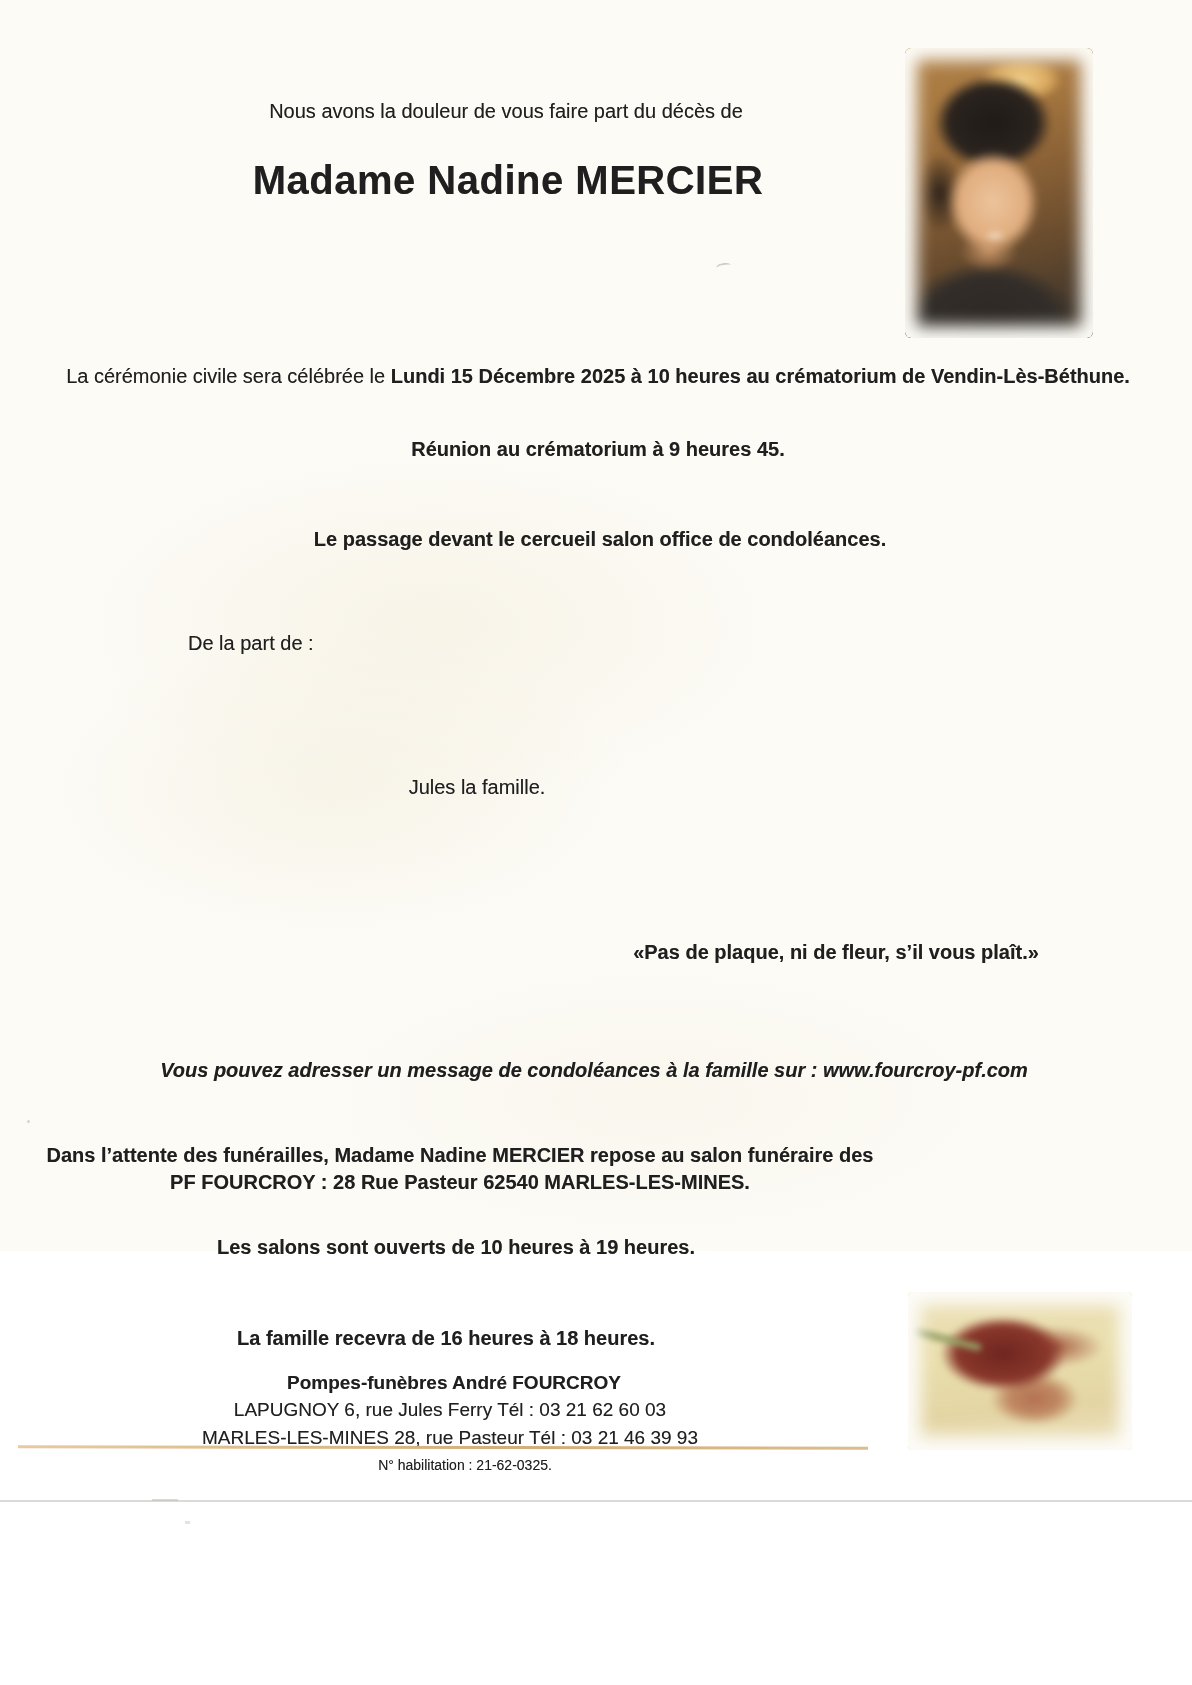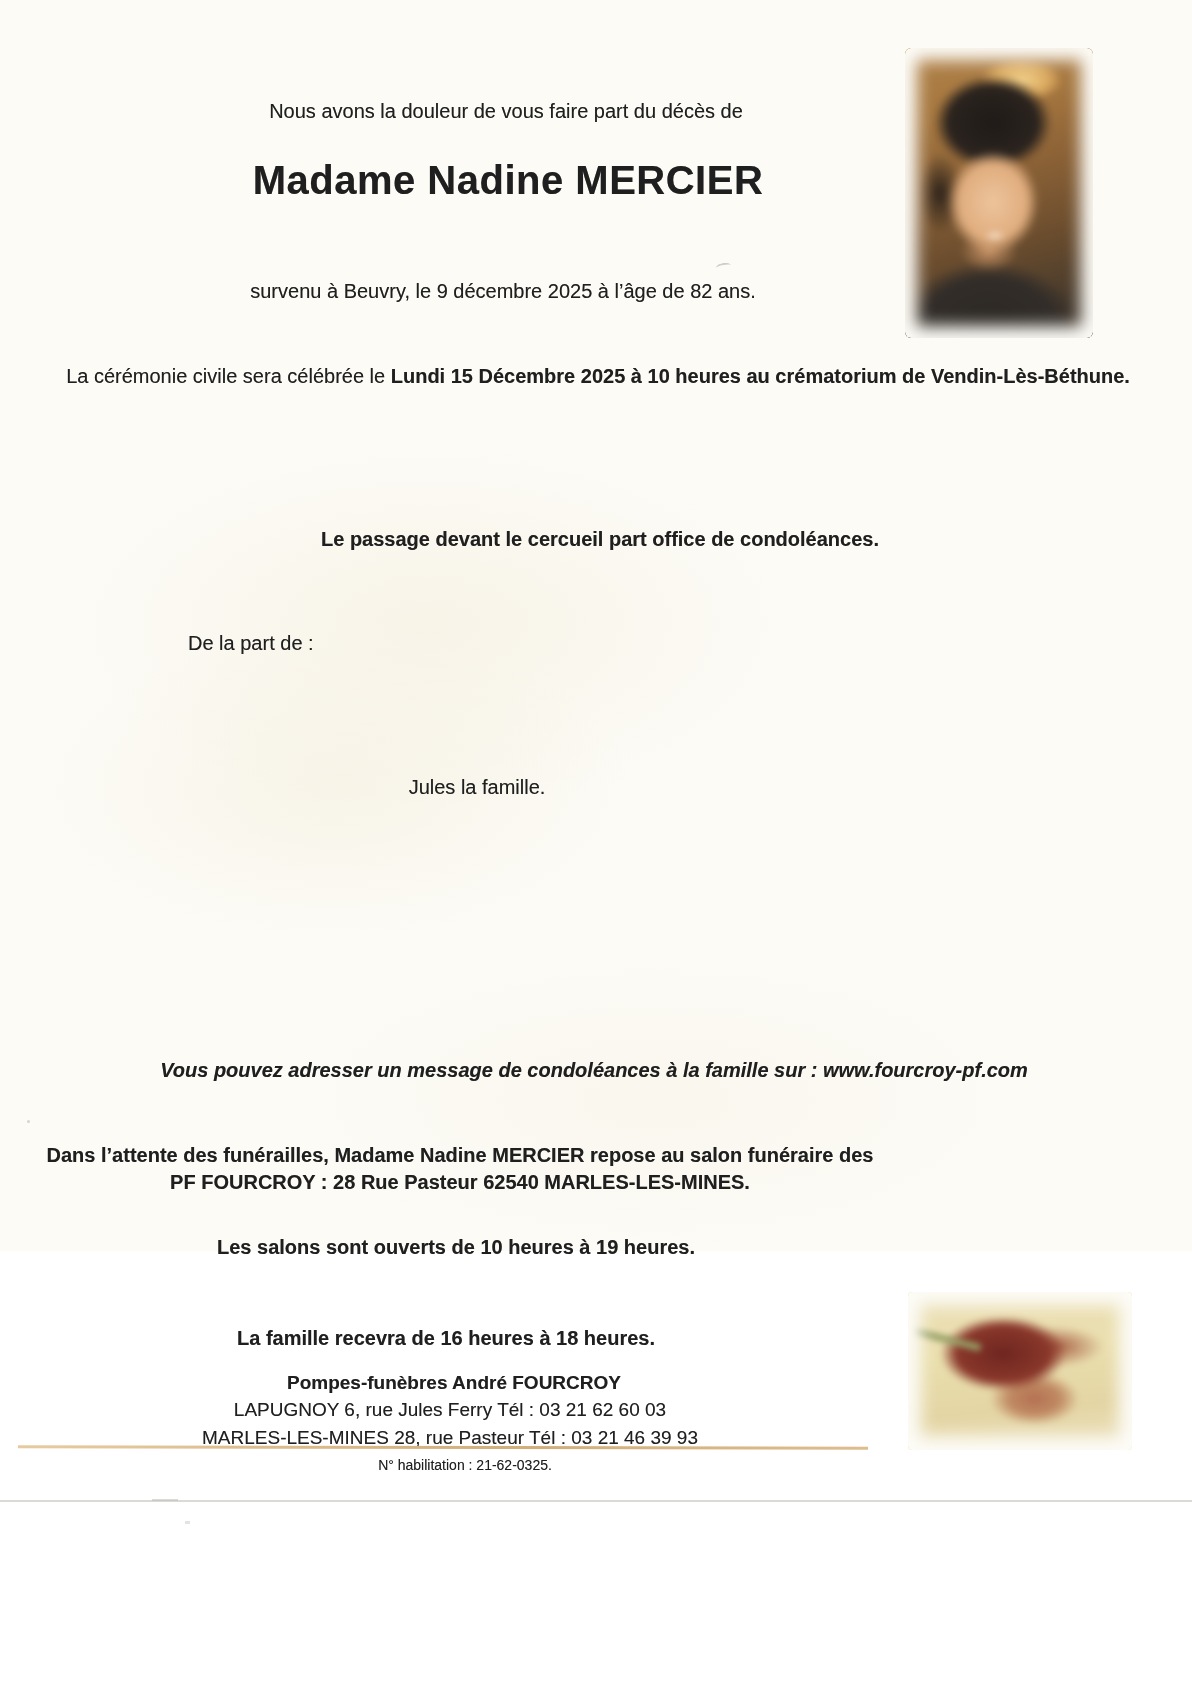--- a/index.html
+++ b/index.html
@@ -138,35 +138,36 @@
   <div class="page">
 
     <div class="line centered intro">Nous avons la douleur de vous faire part du décès de</div>
 
     <div class="line centered name">Madame Nadine MERCIER</div>
 
     <div class="portrait" title="portrait-photo-of-nadine-mercier">
       <div class="portrait-art"></div>
     </div>
 
-    <div class="line centered death">survenu à Beuvry, le 9 décembre 2025 à l’âge de 82 ans.</div>
 
     <div class="artifact squiggle"></div>
 
     <div class="line centered ceremony">
       <span>La cérémonie civile sera célébrée le </span><span class="b">Lundi 15 Décembre 2025 à 10 heures au crématorium de Vendin-Lès-Béthune.</span>
     </div>
 
+    <div class="line centered b meeting">Réunion au crématorium à 9 heures 45.</div>
 
-    <div class="line centered b passage">Le passage devant le cercueil part office de condoléances.</div>
+    <div class="line centered b passage">Le passage devant le cercueil salon office de condoléances.</div>
 
     <div class="line fromlabel">De la part de :</div>
 
     <div class="line centered family">Jules la famille.</div>
 
+    <div class="line centered b request">«Pas de plaque, ni de fleur, s’il vous plaît.»</div>
 
     <div class="line centered bi online">Vous pouvez adresser un message de condoléances à la famille sur : www.fourcroy-pf.com</div>
 
     <div class="artifact dot1"></div>
 
     <div class="line centered b resting1">Dans l’attente des funérailles, Madame Nadine MERCIER repose au salon funéraire des</div>
     <div class="line centered b resting2">PF FOURCROY : 28 Rue Pasteur 62540 MARLES-LES-MINES.</div>
 
     <div class="line centered b salons">Les salons sont ouverts de 10 heures à 19 heures.</div>
 

